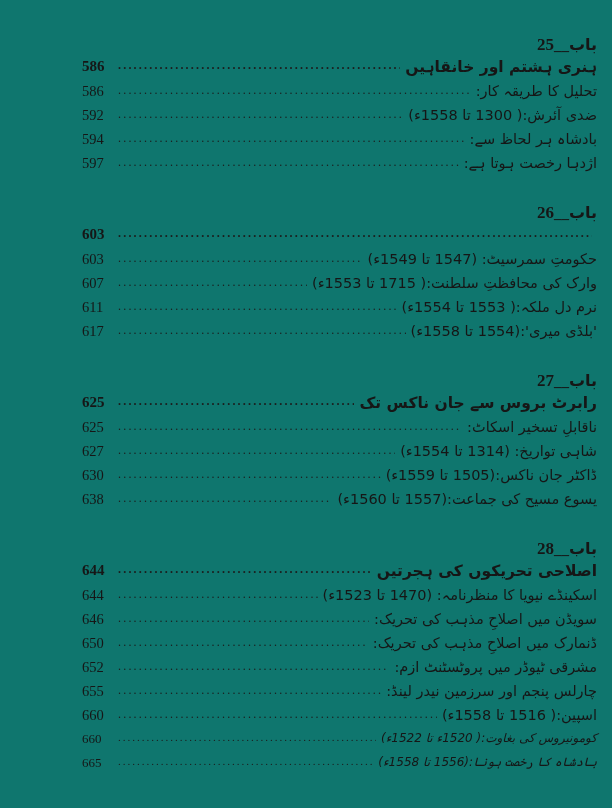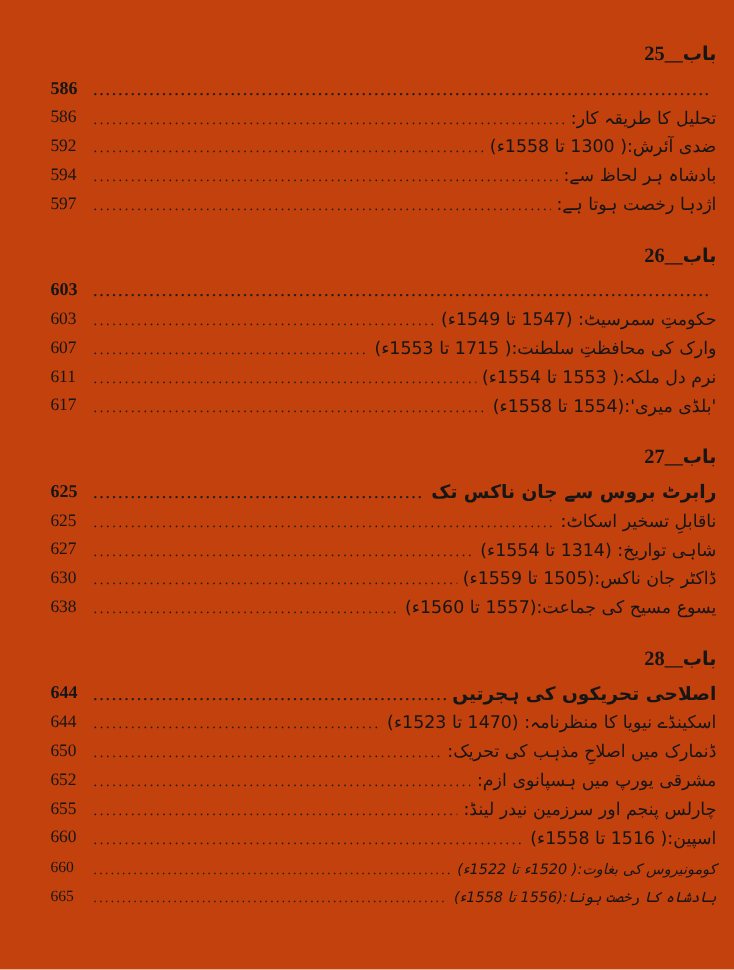--- a/index.html
+++ b/index.html
@@ -2,21 +2,21 @@
 <html lang="ur"><head>
 <meta charset="utf-8">
 <style>
   html, body { margin: 0; padding: 0; background: #ffffff; }
 
   .page {
     position: relative;
     width: 612px;
     height: 808px;
     box-sizing: border-box;
-    background: #c2410c;
+    background: #0f766e;
     color: #161616;
     padding: 32px 15px 0 42px;
     overflow: hidden;
     font-family: "DejaVu Sans", sans-serif;
   }
 
   .chapter + .chapter { margin-top: 21px; }
 
   .chapter-heading {
     height: 26px;
@@ -38,22 +38,23 @@
   }
   .ch-num {
     font-family: "Liberation Serif", serif;
     font-size: 17px;
     padding-left: 2px;
   }
 
   .row {
     display: flex;
     direction: ltr;
-    align-items: flex-end;
+    align-items: flex-start;
     height: 24px;
+    margin-left: 40px;
   }
   .bold-row { height: 25px; font-weight: 700; }
 
   .num {
     flex: 0 0 auto;
     min-width: 33px;
     text-align: left;
     font-family: "Liberation Serif", serif;
     font-size: 14.5px;
     color: #161616;
@@ -95,20 +96,21 @@
 
 <div class="page">
   <div id="chapters">
   <section class="chapter">
     <div class="chapter-heading">
       <span class="ch-word">باب</span><span class="ch-sep">__</span><span class="ch-num">25</span>
     </div>
     <div class="row bold-row">
       <span class="num">586</span>
       <span class="dots"></span>
+      <span class="title">ہنری ہشتم اور خانقاہیں</span>
     </div>
     <div class="entries">
   <div class="row">
     <span class="num">586</span>
     <span class="dots"></span>
     <span class="title">تحلیل کا طریقہ کار:</span>
   </div>
 
   <div class="row">
     <span class="num">592</span>
@@ -210,31 +212,36 @@
       <span class="dots"></span>
       <span class="title">اصلاحی تحریکوں کی ہجرتیں</span>
     </div>
     <div class="entries">
   <div class="row">
     <span class="num">644</span>
     <span class="dots"></span>
     <span class="title">اسکینڈے نیویا کا منظرنامہ: (1470 تا 1523ء)</span>
   </div>
 
+  <div class="row">
+    <span class="num">646</span>
+    <span class="dots"></span>
+    <span class="title">سویڈن میں اصلاحِ مذہب کی تحریک:</span>
+  </div>
 
   <div class="row">
     <span class="num">650</span>
     <span class="dots"></span>
     <span class="title">ڈنمارک میں اصلاحِ مذہب کی تحریک:</span>
   </div>
 
   <div class="row">
     <span class="num">652</span>
     <span class="dots"></span>
-    <span class="title">مشرقی یورپ میں ہسپانوی ازم:</span>
+    <span class="title">مشرقی ٹیوڈر میں پروٹسٹنٹ ازم:</span>
   </div>
 
   <div class="row">
     <span class="num">655</span>
     <span class="dots"></span>
     <span class="title">چارلس پنجم اور سرزمین نیدر لینڈ:</span>
   </div>
 
   <div class="row">
     <span class="num">660</span>

